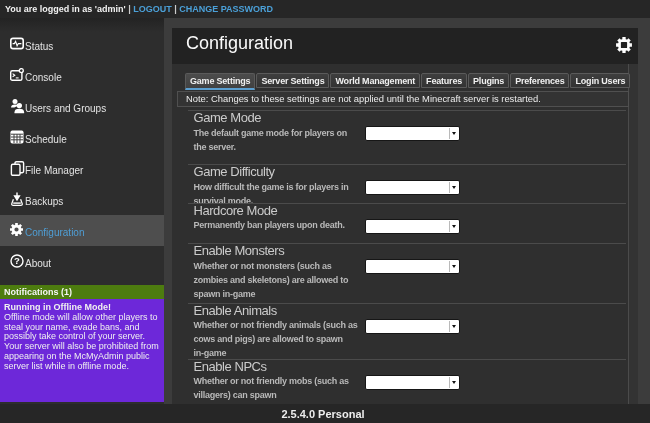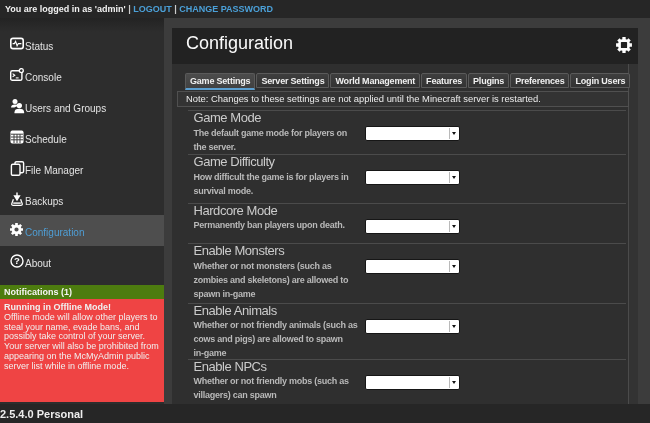--- a/index.html
+++ b/index.html
@@ -1,30 +1,30 @@
 <!DOCTYPE html>
 <html><head>
 <meta charset="utf-8">
 <style>
 * { margin:0; padding:0; box-sizing:border-box; }
 html,body { width:650px; height:423px; overflow:hidden; background:#3c3c3c; font-family:"Liberation Sans", sans-serif; }
 #topbar { position:absolute; left:0; top:0; width:650px; height:18px; background:#262626; color:#f2f2f2; font-size:9px; font-weight:bold; line-height:19px; padding-left:5px; }
 #topbar a { color:#4ba0d8; text-decoration:none;margin-top:45px; }
-#bottombar { position:absolute; left:0; top:404px; width:650px; height:19px; background:#262626; color:#ededed; font-size:11px; font-weight:bold; line-height:21px; text-align:left; padding-right:4px; }
+#bottombar { position:absolute; left:0; top:404px; width:650px; height:19px; background:#262626; color:#ededed; font-size:11px; font-weight:bold; line-height:21px; text-align:center; padding-right:4px; }
 
 #sidebarbg { position:absolute; left:0; top:18px; width:164px; height:386px; background:linear-gradient(#232323, #2d2d2d 14px); }
 #menu { position:absolute; left:0; top:29px; width:164px; }
 .mi { position:relative; height:31px; }
 .mi .ic { position:absolute; left:10px; top:50%; margin-top:-8px; width:16px; height:16px; }
 .mi .lb { position:absolute; left:25px; top:1.5px; line-height:31px; font-size:10px; color:#e3e3e3; }
 .mi.sel { background:#4e4e4e; }
 .mi.sel .lb { color:#4f9ed5; }
 #notif { position:absolute; left:0; top:285px; width:164px; }
 #notifhead { height:14px; background:#4d7c0f; color:#f5f5f5; font-size:9px; font-weight:bold; line-height:14px; padding-left:4px; }
-#notifbody { background:#ef4444; height:103px; color:#f0f0f0; font-size:9px; line-height:9.8px; padding:4px 2px 0 4px; }
+#notifbody { background:#6d28d9; height:103px; color:#f0f0f0; font-size:9px; line-height:9.8px; padding:4px 2px 0 4px; }
 #notifbody b { display:block; }
 
 #panel { position:absolute; left:172px; top:28px; width:466px; height:376px; background:#2f2f2f; }
 #phead { position:absolute; left:0; top:0; width:466px; height:36px; background:#222222; }
 #phead h1 { position:absolute; left:14px; top:-3px; font-size:18px; line-height:36px; font-weight:normal; color:#fafafa; }
 #pgear { position:absolute; right:6px; top:9px; width:16px; height:16px; }
 #tabs { position:absolute; left:13px; top:45px; height:16px; white-space:nowrap; }
 .tab { display:inline-block; vertical-align:top; height:15px; line-height:14px; padding:0 4px; margin-right:1px; font-size:9px; font-weight:bold; letter-spacing:-0.2px; color:#f0f0f0; background:linear-gradient(#3e3e3e,#333333); border:1px solid #5a5a5a; border-radius:2px 2px 0 0; }
 .tab.act { background:linear-gradient(#4b4b4b,#414141); border-bottom:2px solid #5b9fd0; height:17px; }
 #notebar { position:absolute; left:5px; top:63px; width:452px; height:16px; background:#333333; border:1px solid #505050; color:#ececec; font-size:9.4px; line-height:14px; padding-left:8px; }
@@ -144,21 +144,21 @@
   </div>
   <div id="sbtrack"></div>
   <div id="tabs"><span class="tab act">Game Settings</span><span class="tab">Server Settings</span><span class="tab">World Management</span><span class="tab">Features</span><span class="tab">Plugins</span><span class="tab">Preferences</span><span class="tab">Login Users</span></div>
   <div id="notebar">Note: Changes to these settings are not applied until the Minecraft server is restarted.</div>
 
   <div class="sec" style="top:82px">
     <h3>Game Mode</h3>
     <p>The default game mode for players on<br>the server.</p>
     <span class="selbox"></span>
   </div>
-  <div class="sec" style="top:126px">
+  <div class="sec" style="top:136px">
     <h3>Game Difficulty</h3>
     <p>How difficult the game is for players in<br>survival mode.</p>
     <span class="selbox"></span>
   </div>
   <div class="sec" style="top:215px">
     <h3>Enable Monsters</h3>
     <p>Whether or not monsters (such as<br>zombies and skeletons) are allowed to<br>spawn in-game</p>
     <span class="selbox"></span>
   </div>
   <div class="sec" style="top:174.5px">

